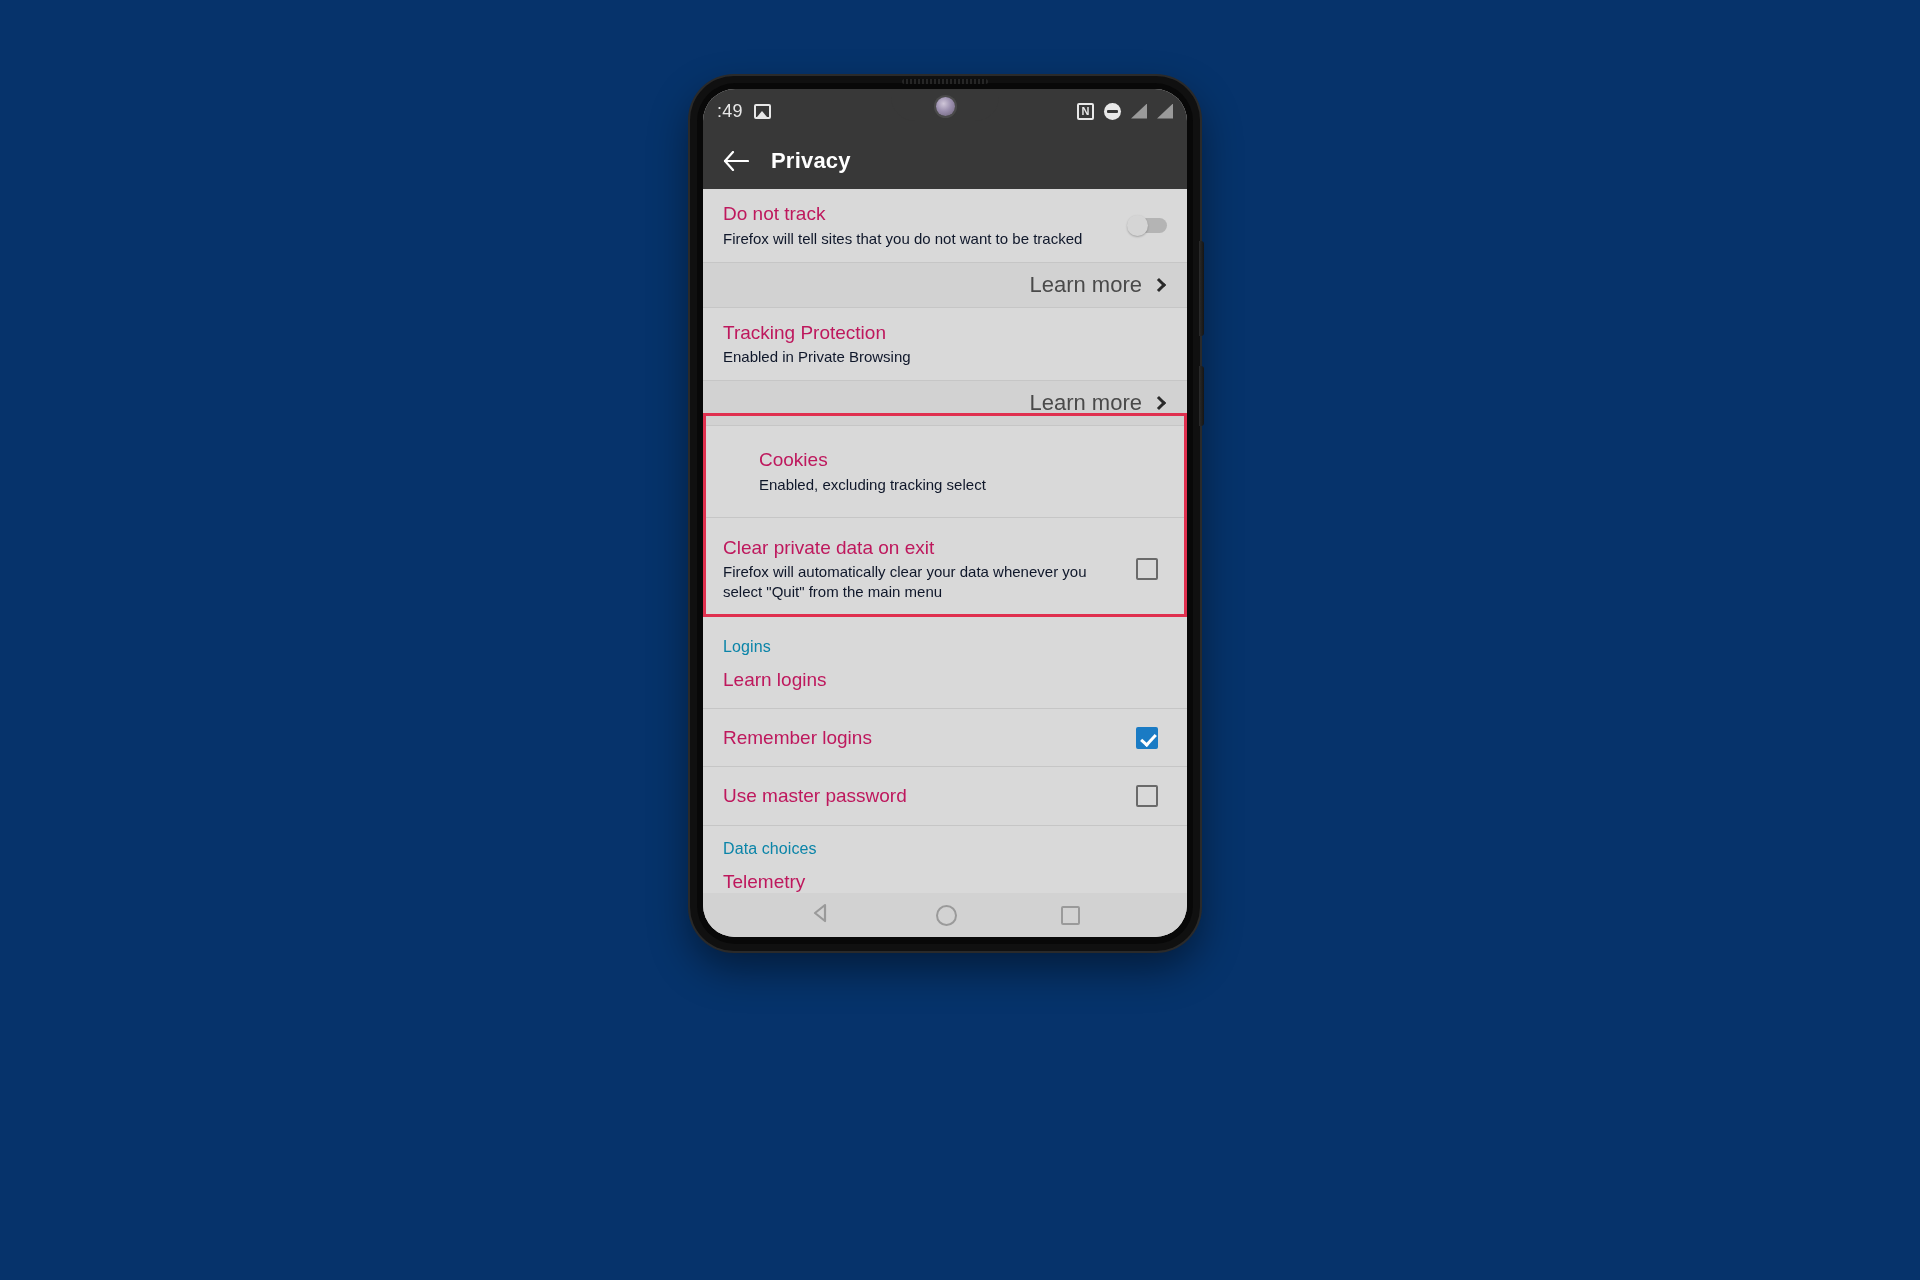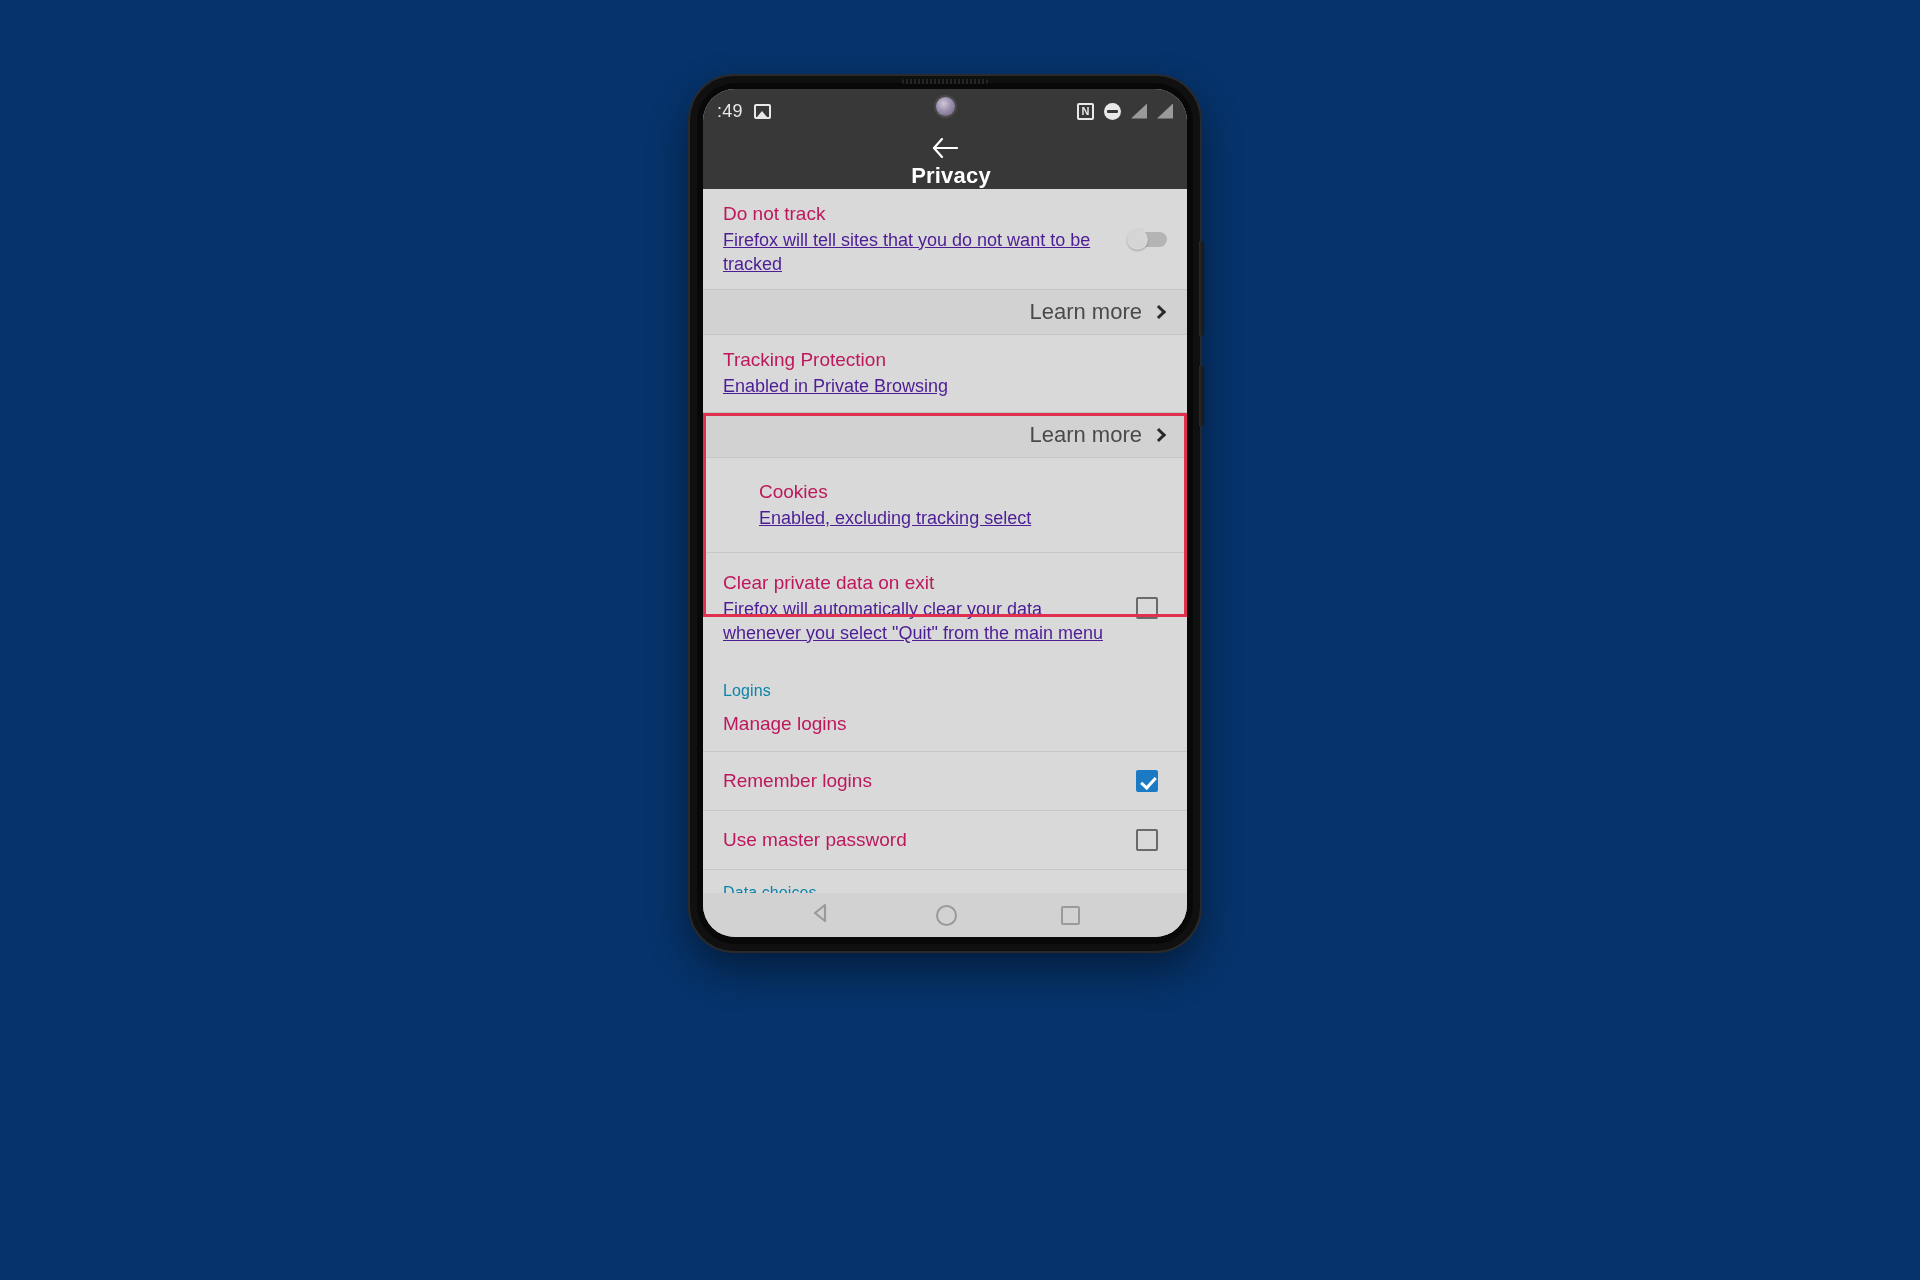--- a/index.html
+++ b/index.html
@@ -147,21 +147,20 @@
   
   .appbar {
     height:56px;
     background:#383838;
     display:flex;
     align-items:center;
     padding:0 10px;
     color:#fff;
     position:relative;
     z-index:2;
-    flex-direction:column;
   }
   .back-arrow {
     width:46px;height:46px;
     display:flex;align-items:center;justify-content:center;
     cursor:pointer;
   }
   .back-arrow svg { display:block; }
   .appbar-title {
     font-size:22px;
     font-weight:bold;
@@ -185,25 +184,24 @@
     display:flex;
     align-items:flex-start;
   }
   .row .texts { flex:1 1 auto; min-width:0; padding-right:8px; }
   .row-title {
     font-size:19px;
     color:#be185d;
     line-height:1.25;
   }
   .row-sub {
-    font-size:18px;
-    color:#4c1d95;
+    font-size:15px;
+    color:#0f172a;
     line-height:1.32;
     margin-top:3px;
-    text-decoration:underline;
   }
   .divider {
     height:1px;
     background:#c6c6c6;
     margin:0 0 0 0;
   }
   .learn-row {
     background:#d2d2d2;
     padding:9px 20px;
     display:flex;
@@ -415,21 +413,21 @@
                 <div class="checkbox"></div>
               </div>
             </div>
           </div>
           <div class="highlight-box" id="hl-box" style="top: 224px; height: 204px; border-color: rgb(224, 48, 79);"></div>
 
           <div class="section-header">Logins</div>
 
           <div class="row" style="padding-top:6px;padding-bottom:16px;">
             <div class="texts">
-              <div class="row-title">Manage logins</div>
+              <div class="row-title">Learn logins</div>
             </div>
             <div class="ctrl"></div>
           </div>
           <div class="divider"></div>
 
           <div class="row" style="padding-top:17px;padding-bottom:17px;align-items:center;">
             <div class="texts">
               <div class="row-title">Remember logins</div>
             </div>
             <div class="ctrl">

